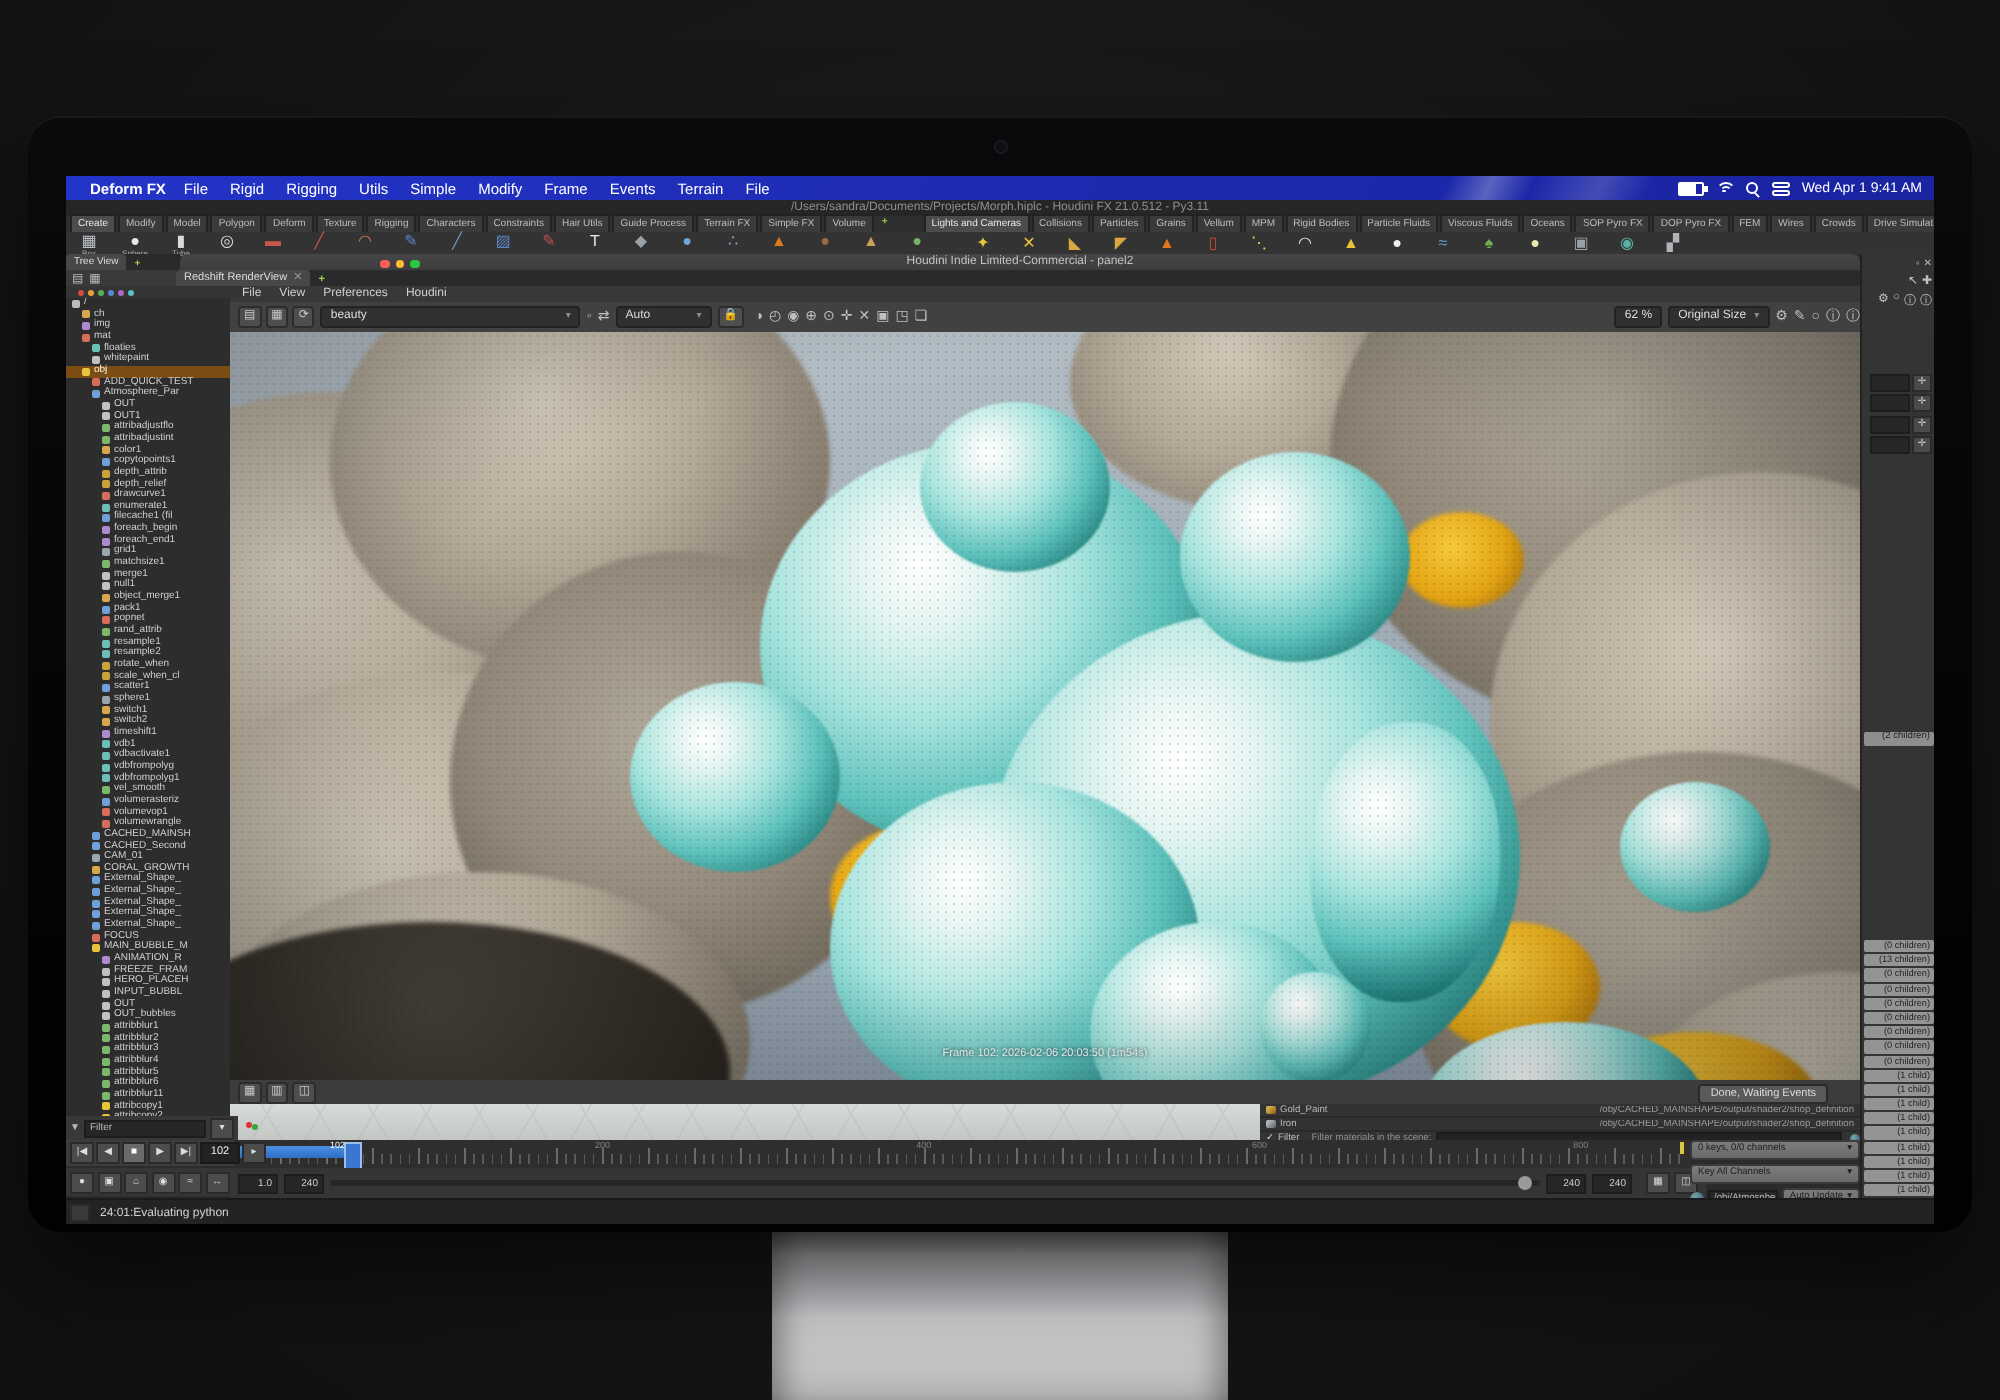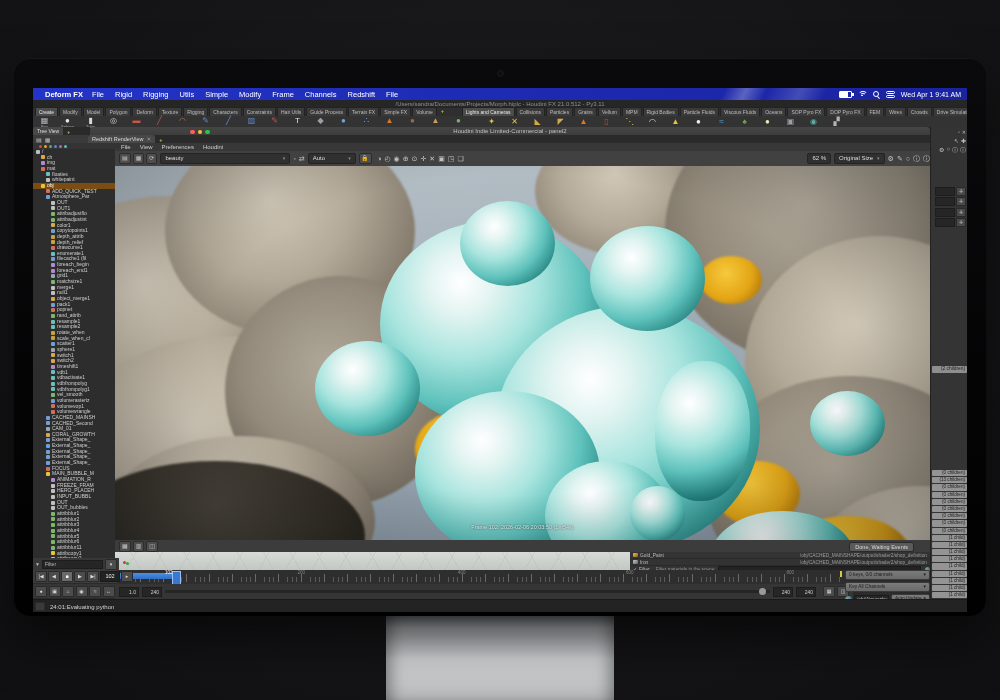--- a/index.html
+++ b/index.html
@@ -162,22 +162,22 @@
     <span style="margin-left:6px;font-size:8px;"></span>
     <span class="mb-app">Deform FX</span>
     <span id="mb-items" style="display:flex;">
         <span class="mb-item">File</span>
         <span class="mb-item">Rigid</span>
         <span class="mb-item">Rigging</span>
         <span class="mb-item">Utils</span>
         <span class="mb-item">Simple</span>
         <span class="mb-item">Modify</span>
         <span class="mb-item">Frame</span>
-        <span class="mb-item">Channels</span>
-        <span class="mb-item">Redshift</span>
+        <span class="mb-item">Events</span>
+        <span class="mb-item">Terrain</span>
         <span class="mb-item">File</span>
       </span>
     <span class="mb-right">
       <span class="ic-batt">
           <i></i>
         </span>
       <span class="ic-wifi">
           <i></i>
           <i></i>
           <i></i>

